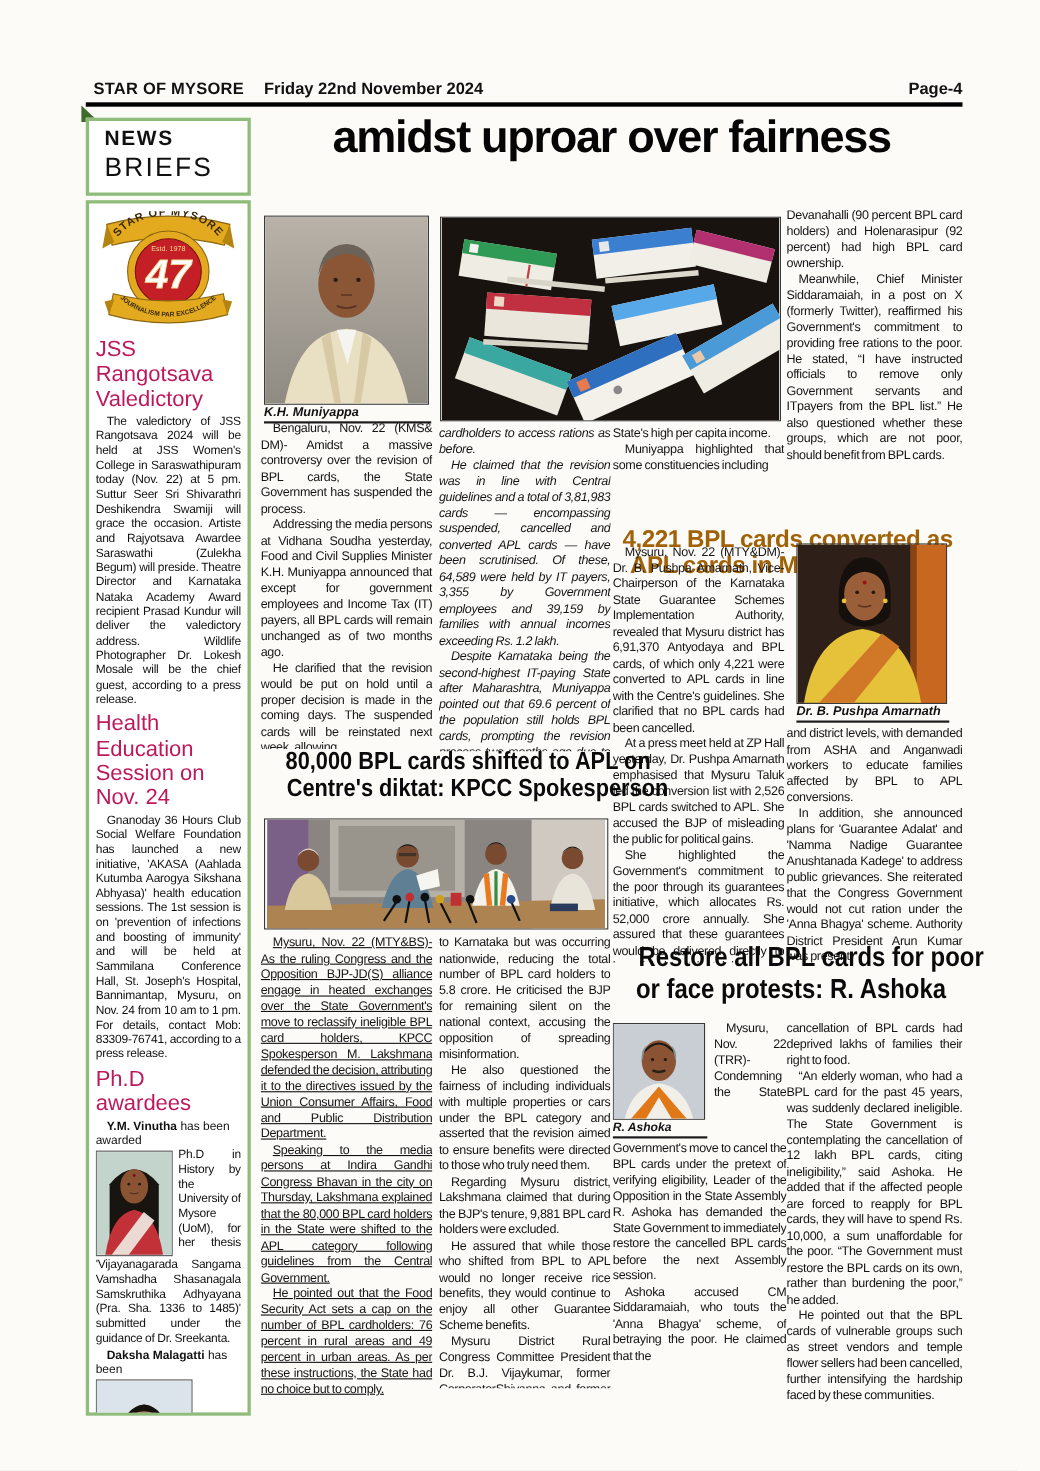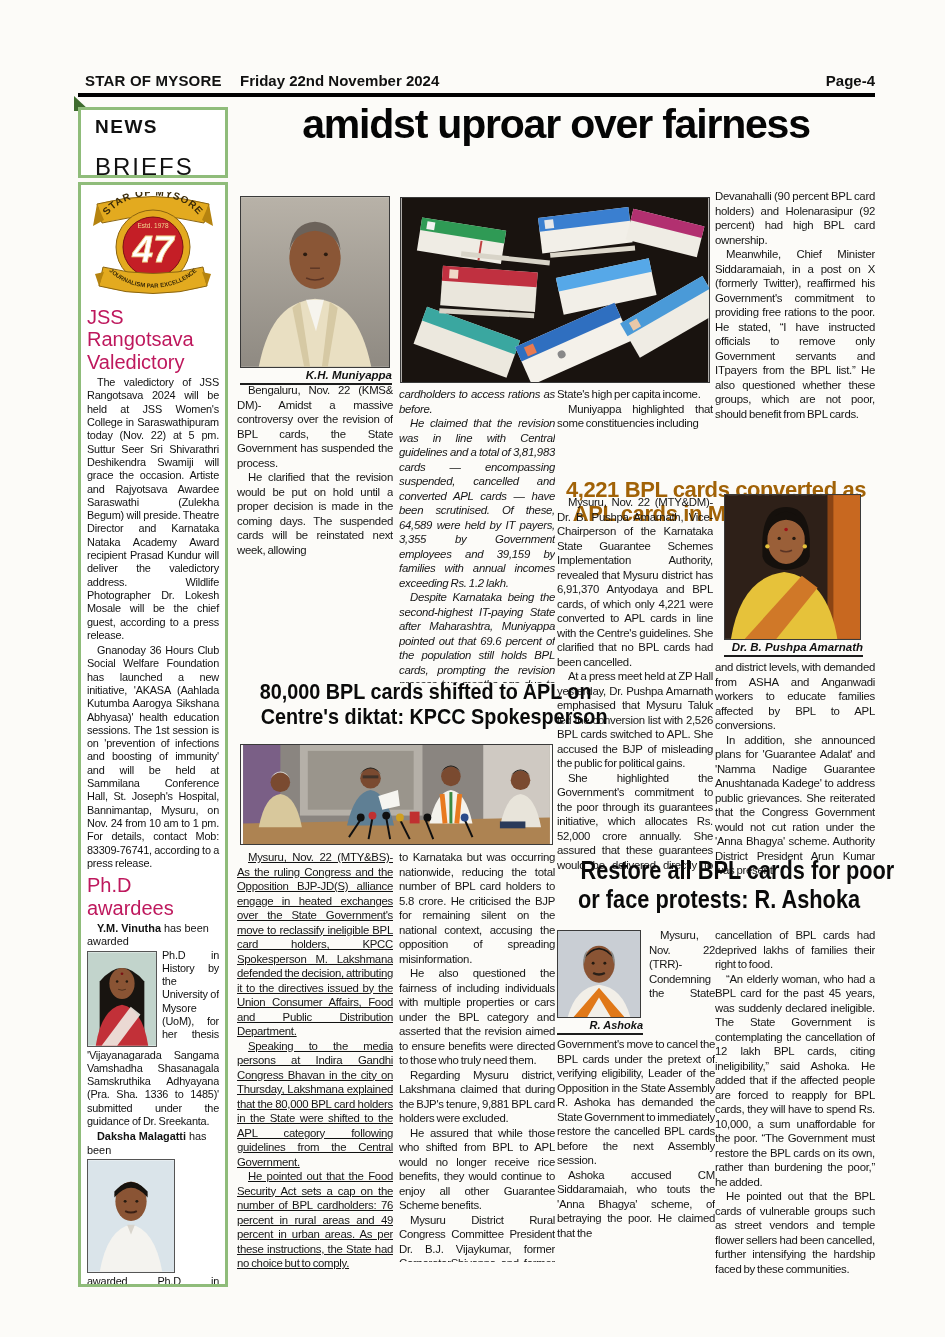--- a/index.html
+++ b/index.html
@@ -16,21 +16,21 @@
   .mast-date  { left:240px; top:72px; font-size:15px; font-weight:bold; }
   .mast-page  { right:70px; top:72px; font-size:15px; font-weight:bold; }
   .mast-rule  { left:78px; top:93px; width:797px; height:4px; background:#000; }
 
   
   .briefs-tab {
     left:78px; top:107px; width:150px; height:71px;
     border:3px solid #8fbc7a; background:#fff; padding:6px 0 0 14px;
   }
   .briefs-tab .l1 { font-size:19px; font-weight:bold; letter-spacing:1.5px; }
-  .briefs-tab .l2 { font-size:24px; letter-spacing:2px; margin-top:15px; }
+  .briefs-tab .l2 { font-size:24px; letter-spacing:2px; margin-top:1px; }
   .fold {
     left:74px; top:96px; width:0; height:0;
     border-bottom:15px solid #3e6b2e; border-right:16px solid transparent;
   }
   .briefs-box {
     left:78px; top:182px; width:150px; height:1105px;
     border:3px solid #8fbc7a; background:#fff; padding:5px 6px; overflow:hidden;
   }
   .logo-wrap { text-align:center; margin:2px 0 4px; }
   .brief-head { font-size:20px; font-weight:normal; color:#be185d; line-height:1.12; margin:4px 0 3px; }
@@ -58,21 +58,21 @@
   .coltext p {
     font-size:11.4px; line-height:14.5px; text-align:justify; text-indent:11px;
     letter-spacing:-0.28px; word-spacing:-0.8px; color:#151515;
   }
   .coltext p.ni { text-indent:0; }
   .coltext { overflow:hidden; }
 
   
   .photo-frame svg { display:block; border:1px solid #3a3a3a; }
   .caption {
-    font-size:11.5px; font-weight:bold; font-style:italic; text-align:right;
+    font-size:11.5px; font-weight:bold; font-style:italic; text-align:left;
     padding:1px 0 2px; border-bottom:2px solid #1c1c1c;
   }
   .ashoka-wrap { float:left; width:86px; margin:2px 6px 2px 0; }
   .ashoka-wrap .caption { font-size:11px; }
 </style>
 </head>
 <body>
 
 <div class="page">
 
@@ -111,20 +111,21 @@
           <textPath href="#arcB" startOffset="50%" text-anchor="middle">JOURNALISM PAR EXCELLENCE</textPath>
         </text>
       </svg>
     </div>
 
     <div class="brief-head">JSS Rangotsava Valedictory</div>
     <div class="brief-body">
         <p class="ind">The valedictory of JSS Rangotsava 2024 will be held at JSS Women's College in Saraswathipuram today (Nov. 22) at 5 pm. Suttur Seer Sri Shivarathri Deshikendra Swamiji will grace the occasion. Artiste and Rajyotsava Awardee Saraswathi (Zulekha Begum) will preside. Theatre Director and Karnataka Nataka Academy Award recipient Prasad Kundur will deliver the valedictory address. Wildlife Photographer Dr. Lokesh Mosale will be the chief guest, according to a press release.</p>
       </div>
 
+    <div class="brief-head">Health Education Session on Nov. 24</div>
     <div class="brief-body">
         <p class="ind">Gnanoday 36 Hours Club Social Welfare Foundation has launched a new initiative, 'AKASA (Aahlada Kutumba Aarogya Sikshana Abhyasa)' health education sessions. The 1st session is on 'prevention of infections and boosting of immunity' and will be held at Sammilana Conference Hall, St. Joseph's Hospital, Bannimantap, Mysuru, on Nov. 24 from 10 am to 1 pm. For details, contact Mob: 83309-76741, according to a press release.</p>
       </div>
 
     <div class="brief-head">Ph.D awardees</div>
 
     <p class="phd-lead"><b>Y.M. Vinutha</b><span> has been awarded</span></p>
     <div class="phd-flow brief-body">
       <svg class="phd-photo" width="70" height="96" viewBox="0 0 70 96">
         <rect width="70" height="96" fill="#c2d4cc"></rect>
@@ -228,20 +229,21 @@
         <rect x="242" y="108" width="9" height="9" fill="#e8c8a8"></rect>
       </g>
       <rect x="60" y="58" width="90" height="5" fill="#d8d4c8" transform="rotate(6 100 60)"></rect>
       <rect x="150" y="52" width="86" height="5" fill="#ddd8cc" transform="rotate(-5 190 54)"></rect>
       <rect x="38" y="114" width="96" height="5" fill="#d8d4c8" transform="rotate(3 86 116)"></rect>
     </svg>
   </div>
 
   <div class="abs coltext" style="left:237px; top:383px; width:156px; height:298px;">
     <p>Bengaluru, Nov. 22 (KMS&amp; DM)- Amidst a massive controversy over the revision of BPL cards, the State Government has suspended the process.</p>
+    <p>Addressing the media persons at Vidhana Soudha yesterday, Food and Civil Supplies Minister K.H. Muniyappa announced that except for government employees and Income Tax (IT) payers, all BPL cards will remain unchanged as of two months ago.</p>
     <p>He clarified that the revision would be put on hold until a proper decision is made in the coming days. The suspended cards will be reinstated next week, allowing</p>
   </div>
   <div class="abs coltext" style="left:399px; top:387px; width:156px; height:296px;font-style:italic;">
     <p class="ni">cardholders to access rations as before.</p>
     <p>He claimed that the revision was in line with Central guidelines and a total of 3,81,983 cards — encompassing suspended, cancelled and converted APL cards — have been scrutinised. Of these, 64,589 were held by IT payers, 3,355 by Government employees and 39,159 by families with annual incomes exceeding Rs. 1.2 lakh.</p>
     <p>Despite Karnataka being the second-highest IT-paying State after Maharashtra, Muniyappa pointed out that 69.6 percent of the population still holds BPL cards, prompting the revision process two months ago due to the</p>
   </div>
   <div class="abs coltext" style="left:557px; top:387px; width:156px; height:52px;">
     <p class="ni">State's high per capita income.</p>
     <p>Muniyappa highlighted that some constituencies including</p>

